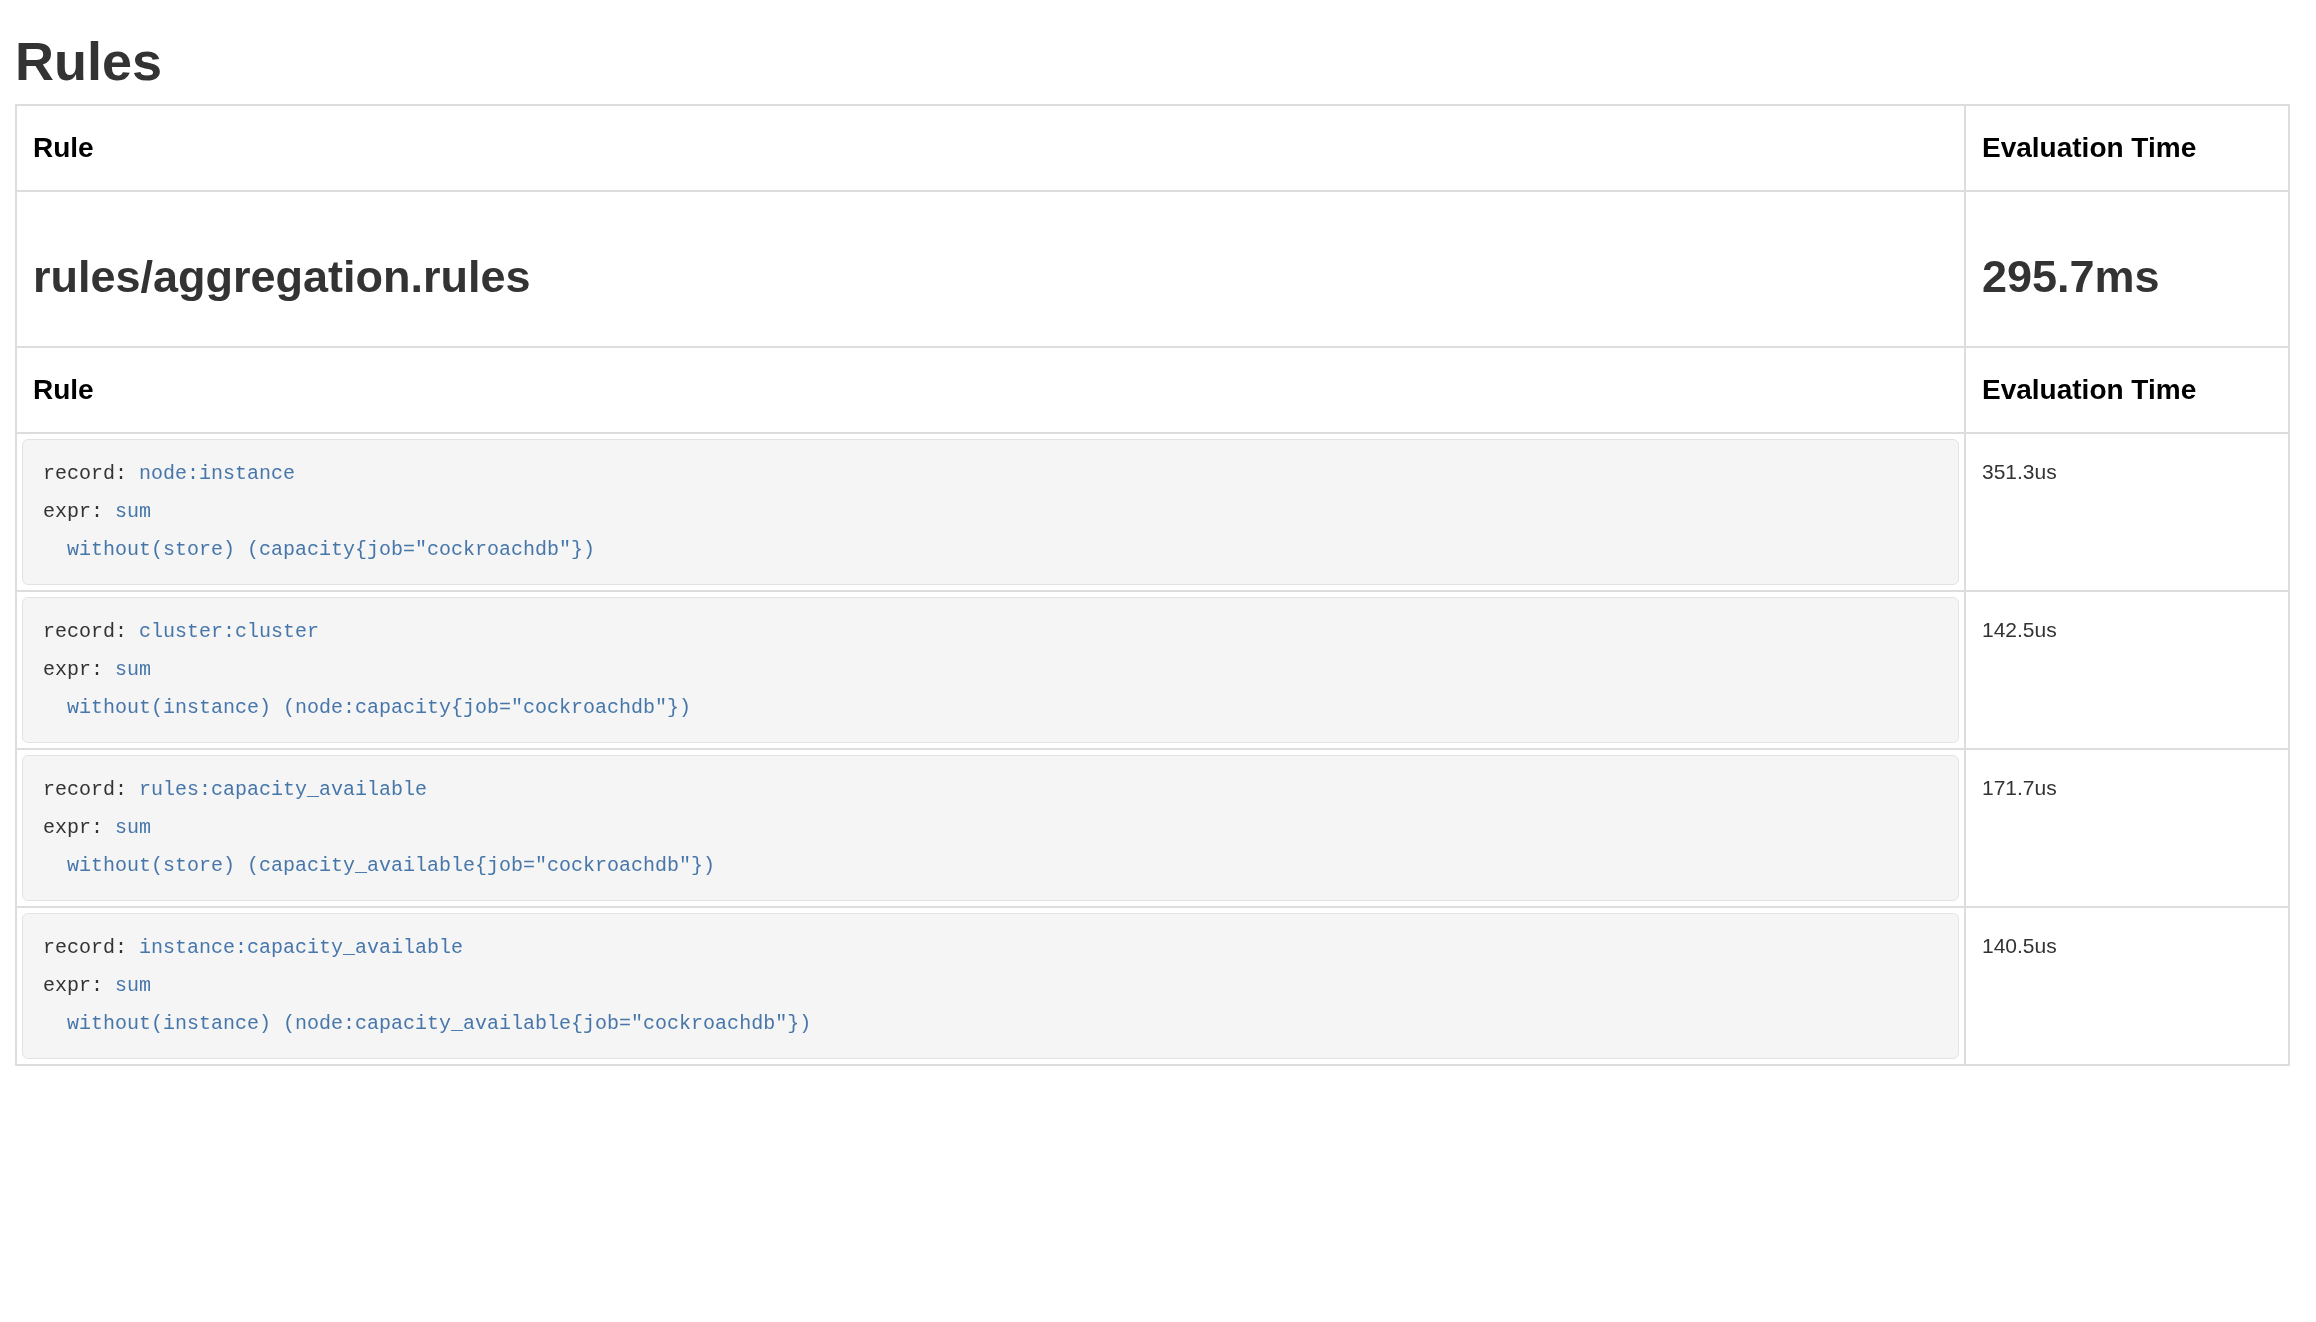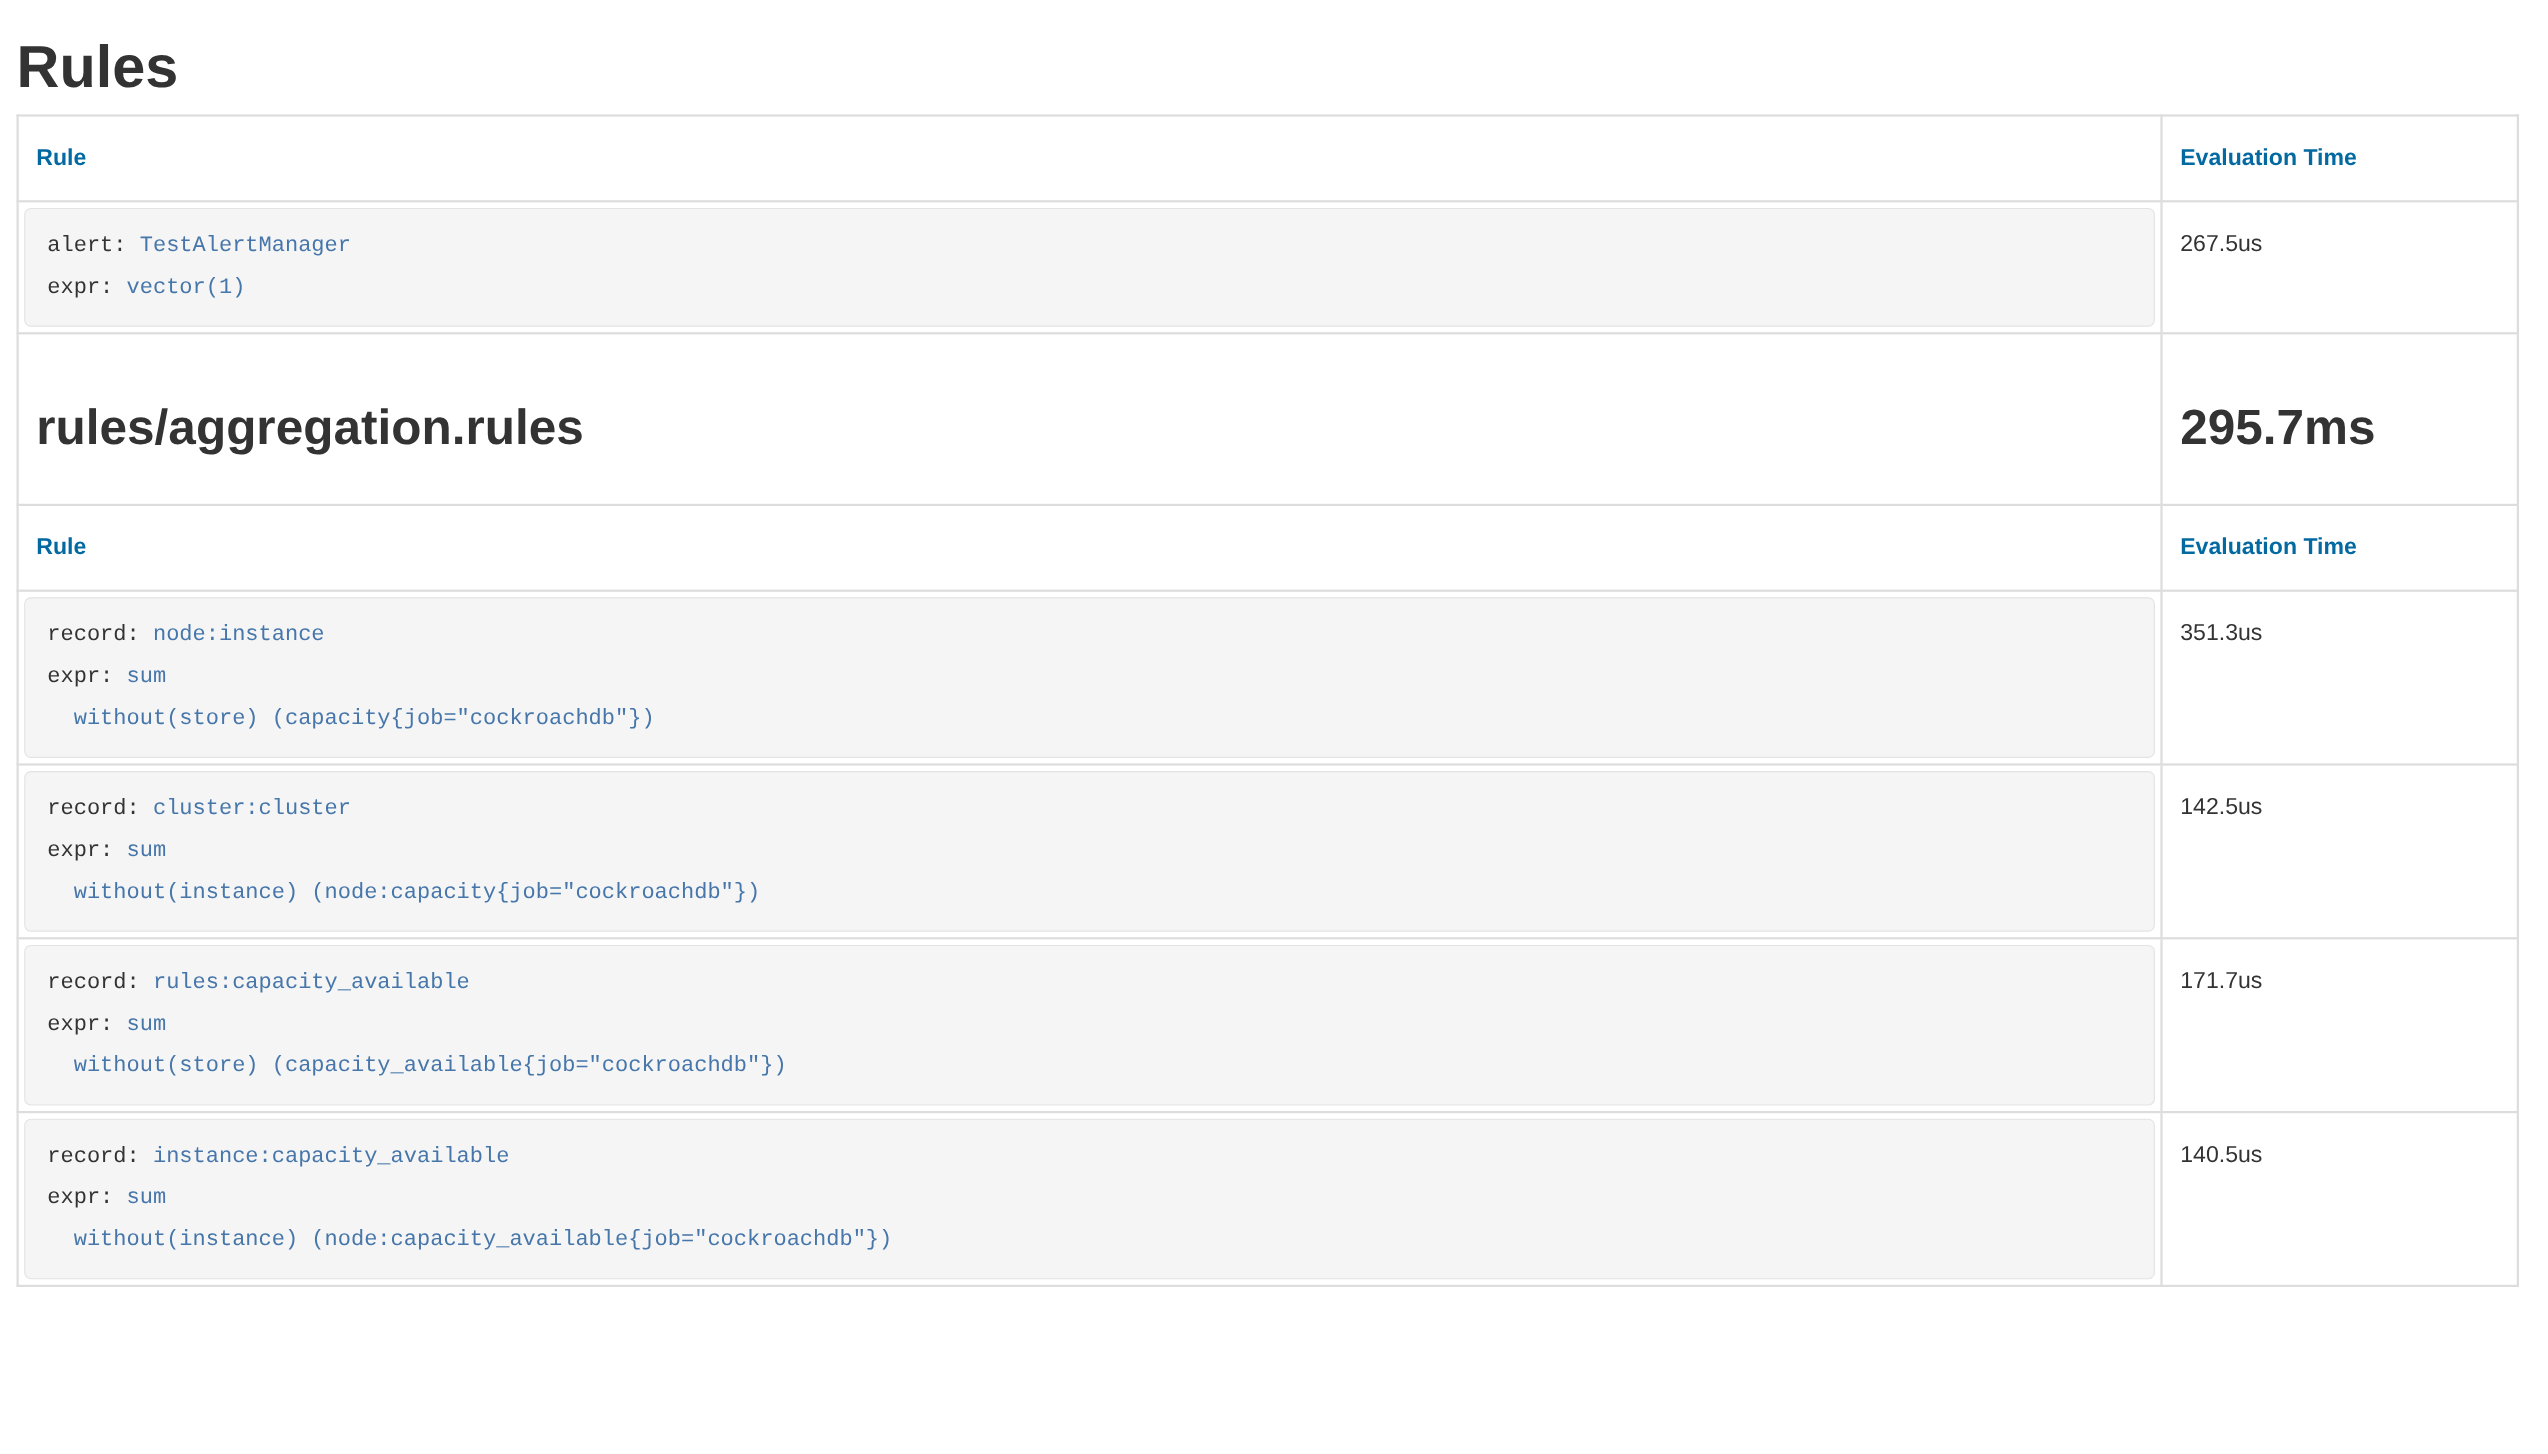--- a/index.html
+++ b/index.html
@@ -48,24 +48,24 @@
     margin: 0;
     line-height: 1.12;
     color: #333333;
     white-space: nowrap;
     overflow: hidden;
   }
 
   
   tr.head-row th {
     padding: 26px 16px;
-    font-size: 21px;
+    font-size: 28px;
     font-weight: 700;
     background: #ffffff;
-    color: #0369a1;
+    color: #000000;
     margin-top: 48px;
   }
 
   
   td.rule-cell {
     padding: 5px;
     background: #ffffff;
   }
   pre.rule-pre {
     margin: 0;
@@ -104,27 +104,20 @@
     <colgroup>
       <col>
       <col class="time-col">
     </colgroup>
     <tbody>
         <tr class="head-row">
     <th>Rule</th>
     <th>Evaluation Time</th>
   </tr>
         <tr>
-    <td class="rule-cell">
-            <pre class="rule-pre"><span class="k">alert:</span> <a class="lnk" href="#">TestAlertManager</a><span class="nl">
-</span><span class="k">expr:</span> <a class="lnk" href="#">vector(1)</a></pre>
-          </td>
-    <td class="time-cell">267.5us</td>
-  </tr>
-        <tr>
     <td class="group-cell">
             <h2 class="group-heading">rules/aggregation.rules</h2>
           </td>
     <td class="group-cell">
             <h2 class="group-heading">295.7ms</h2>
           </td>
   </tr>
         <tr class="head-row">
     <th>Rule</th>
     <th>Evaluation Time</th>

